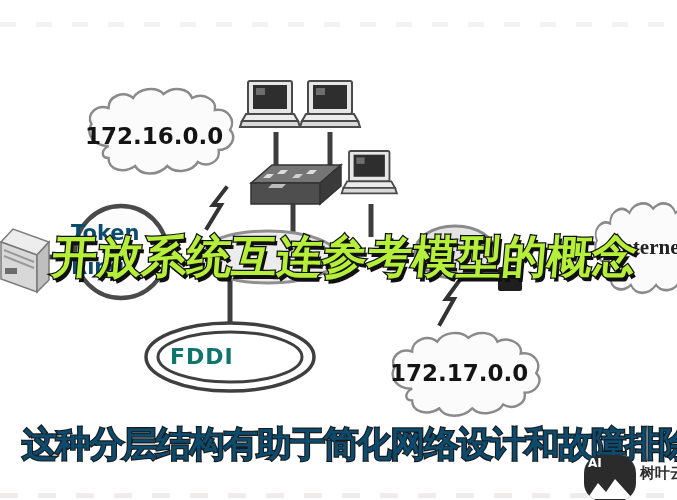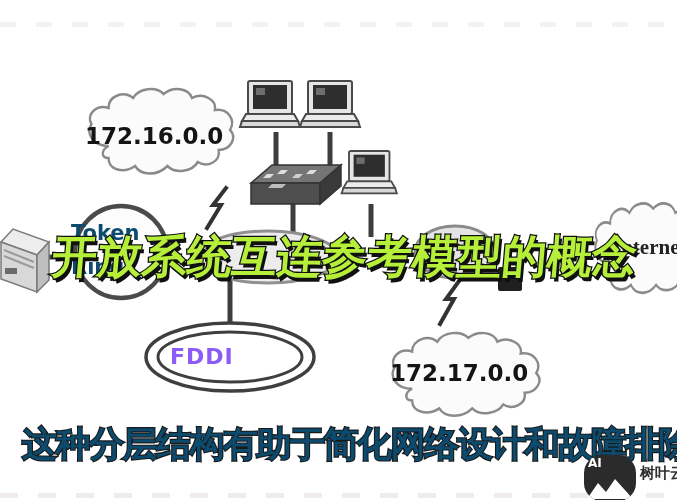--- a/index.html
+++ b/index.html
@@ -12,21 +12,21 @@
     background:repeating-linear-gradient(90deg,#efefef 0 16px,transparent 16px 36px);
   }
   .faint-dashes.top{top:22px;}
   .faint-dashes.bottom{top:493px;background:repeating-linear-gradient(90deg,#ece7e7 0 18px,transparent 18px 38px);}
   svg.diagram{position:absolute;left:0;top:0;}
   .lbl{
     position:absolute;color:#111;font-weight:bold;text-align:left;
     white-space:nowrap;line-height:1.05;
   }
   .lbl-ip{font-size:23px;letter-spacing:0px;color:#141414;}
-  .lbl-fddi{font-size:22px;letter-spacing:1px;color:#8b5cf6;}
+  .lbl-fddi{font-size:22px;letter-spacing:1px;color:#0f766e;}
   .lbl-ring{font-size:21px;color:#0c4a6e;}
   .lbl-internet{
     font-family:"Liberation Serif","DejaVu Serif",serif;
     font-size:21px;color:#222;text-align:left;
   }
   .title-overlay{
     position:absolute;left:52px;top:227px;white-space:nowrap;
     font-size:45px;font-weight:900;letter-spacing:0px;
     color:#b5ef3a;
     -webkit-text-stroke:2.5px #101010;

